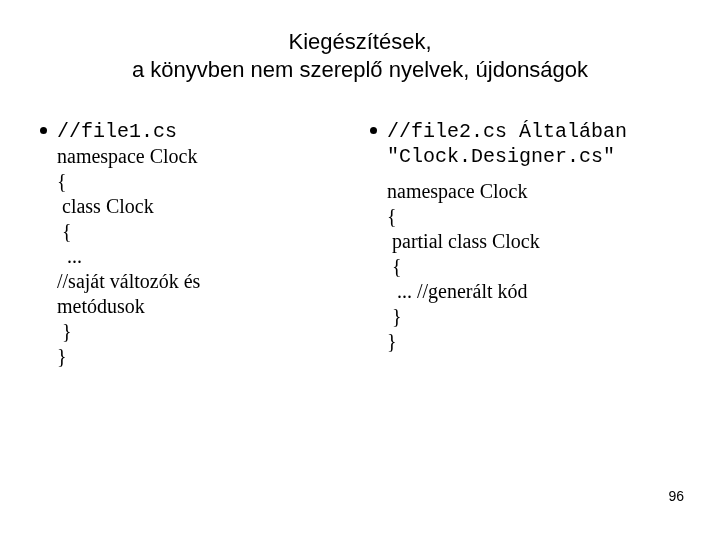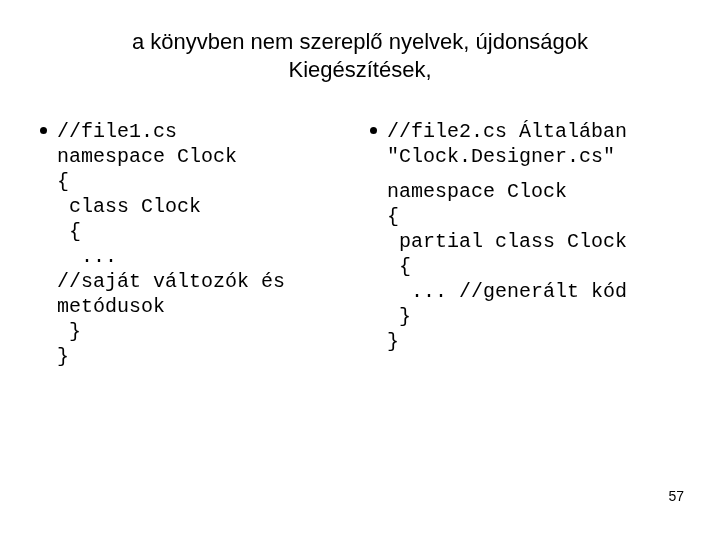--- a/index.html
+++ b/index.html
@@ -37,41 +37,41 @@
     border-radius: 50%;
     margin-top: 8px;
     flex-shrink: 0;
   }
   .lead {
     font-size: 20px;
     line-height: 1.25;
     font-family: Liberation Mono, monospace;
   }
   .code {
-    font-family: Liberation Mono, monospace;
+    font-family: Liberation Serif, serif;
     font-size: 20px;
     line-height: 1.25;
     white-space: pre;
   }
   .left-block .code { margin-left: 17px; }
   .right-block { margin-left: 17px; margin-top: 10px; }
   .pagenum {
     position: absolute;
     right: 36px;
     bottom: 36px;
     font-size: 14px;
     color: #000;
   }
 </style>
 </head>
 <body>
 
 <div class="title">
+  <div>Kiegészítések,</div>
   <div>a könyvben nem szereplő nyelvek, újdonságok</div>
-  <div>Kiegészítések,</div>
 </div>
 
 <div class="columns">
 
   <div class="col left-block">
     <div class="bullet-row">
       <span class="dot"></span>
       <span class="lead">//file1.cs</span>
     </div>
     <div class="code">namespace Clock
@@ -94,13 +94,13 @@
 {
  partial class Clock
  {
   ... //generált kód
  }
 }</div>
   </div>
 
 </div>
 
-<div class="pagenum">57</div>
+<div class="pagenum">96</div>
 
 </body></html>

